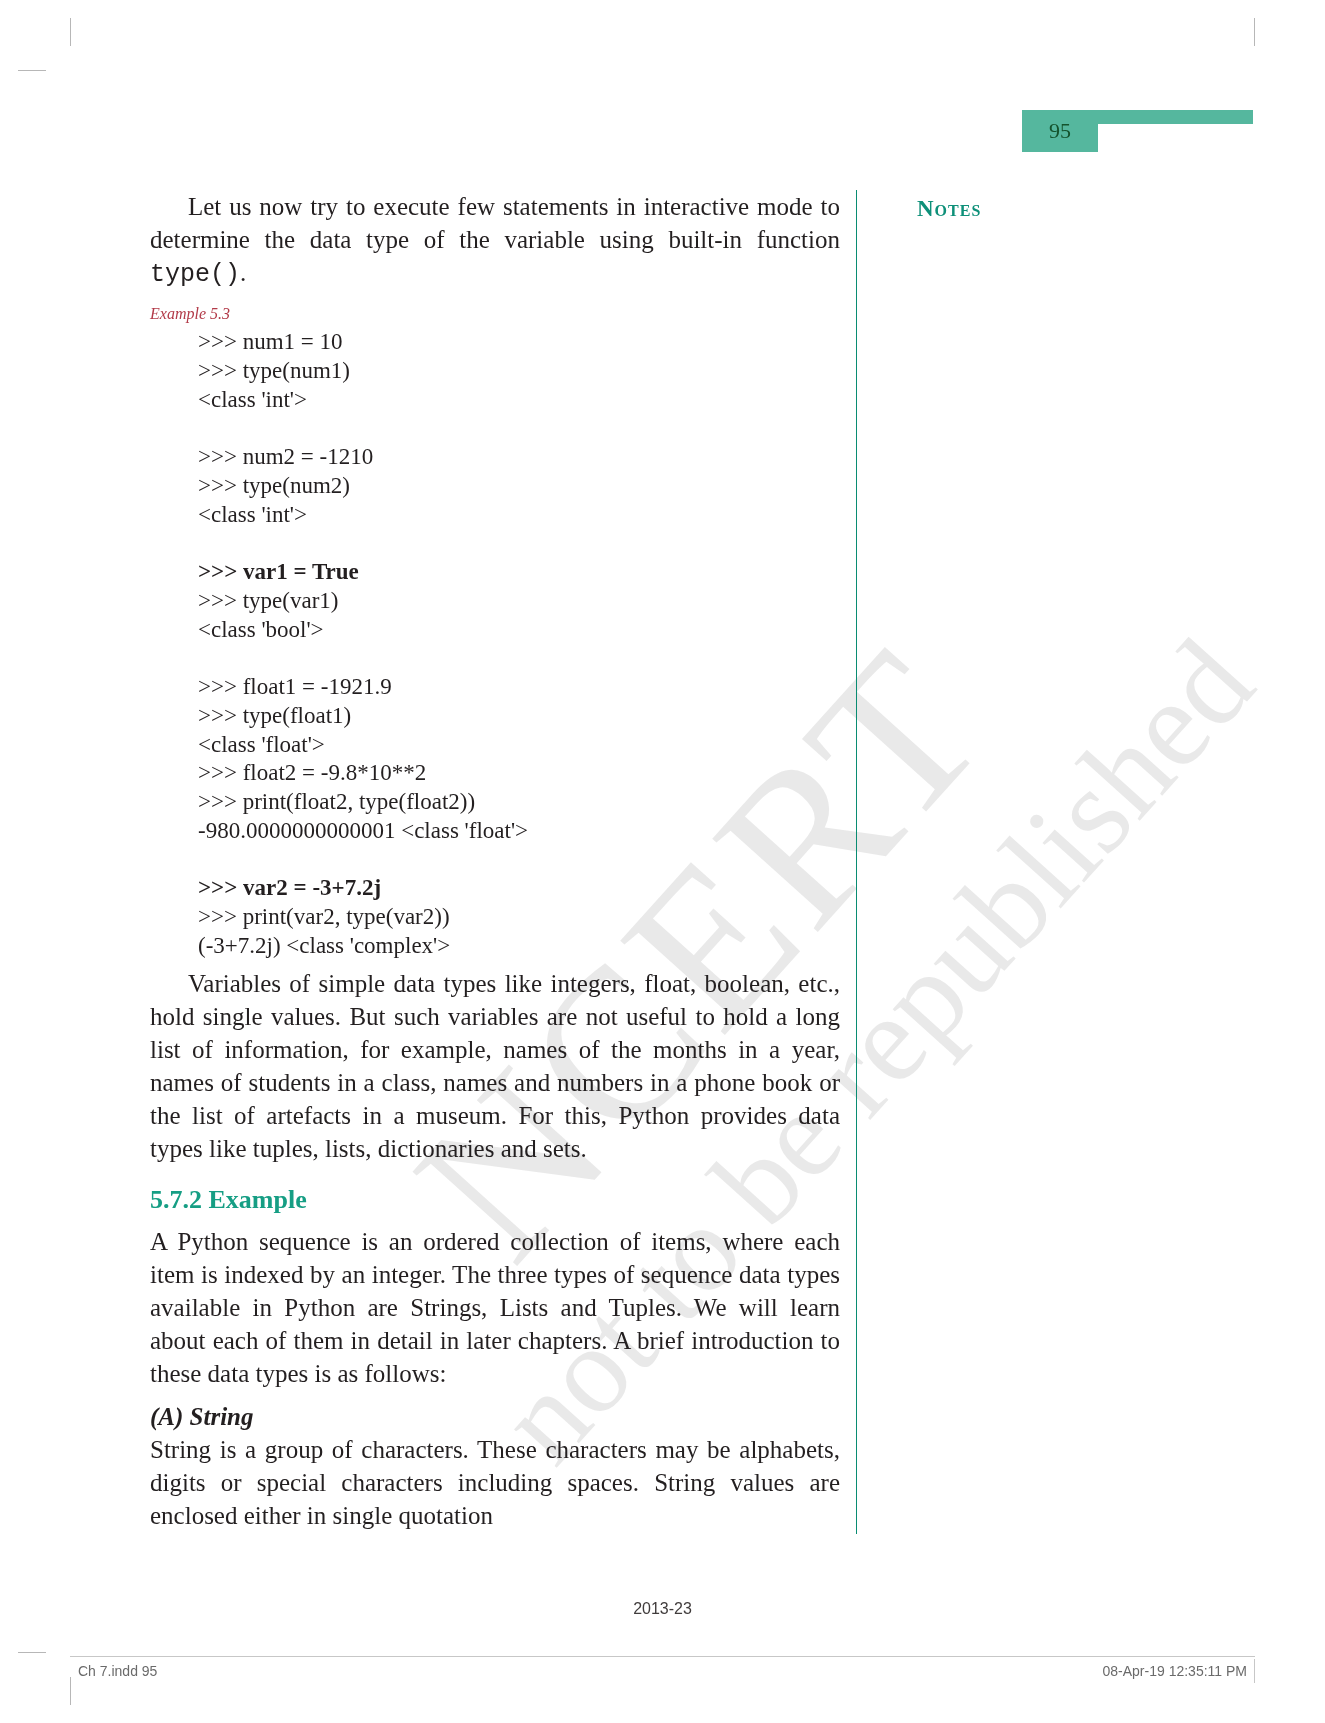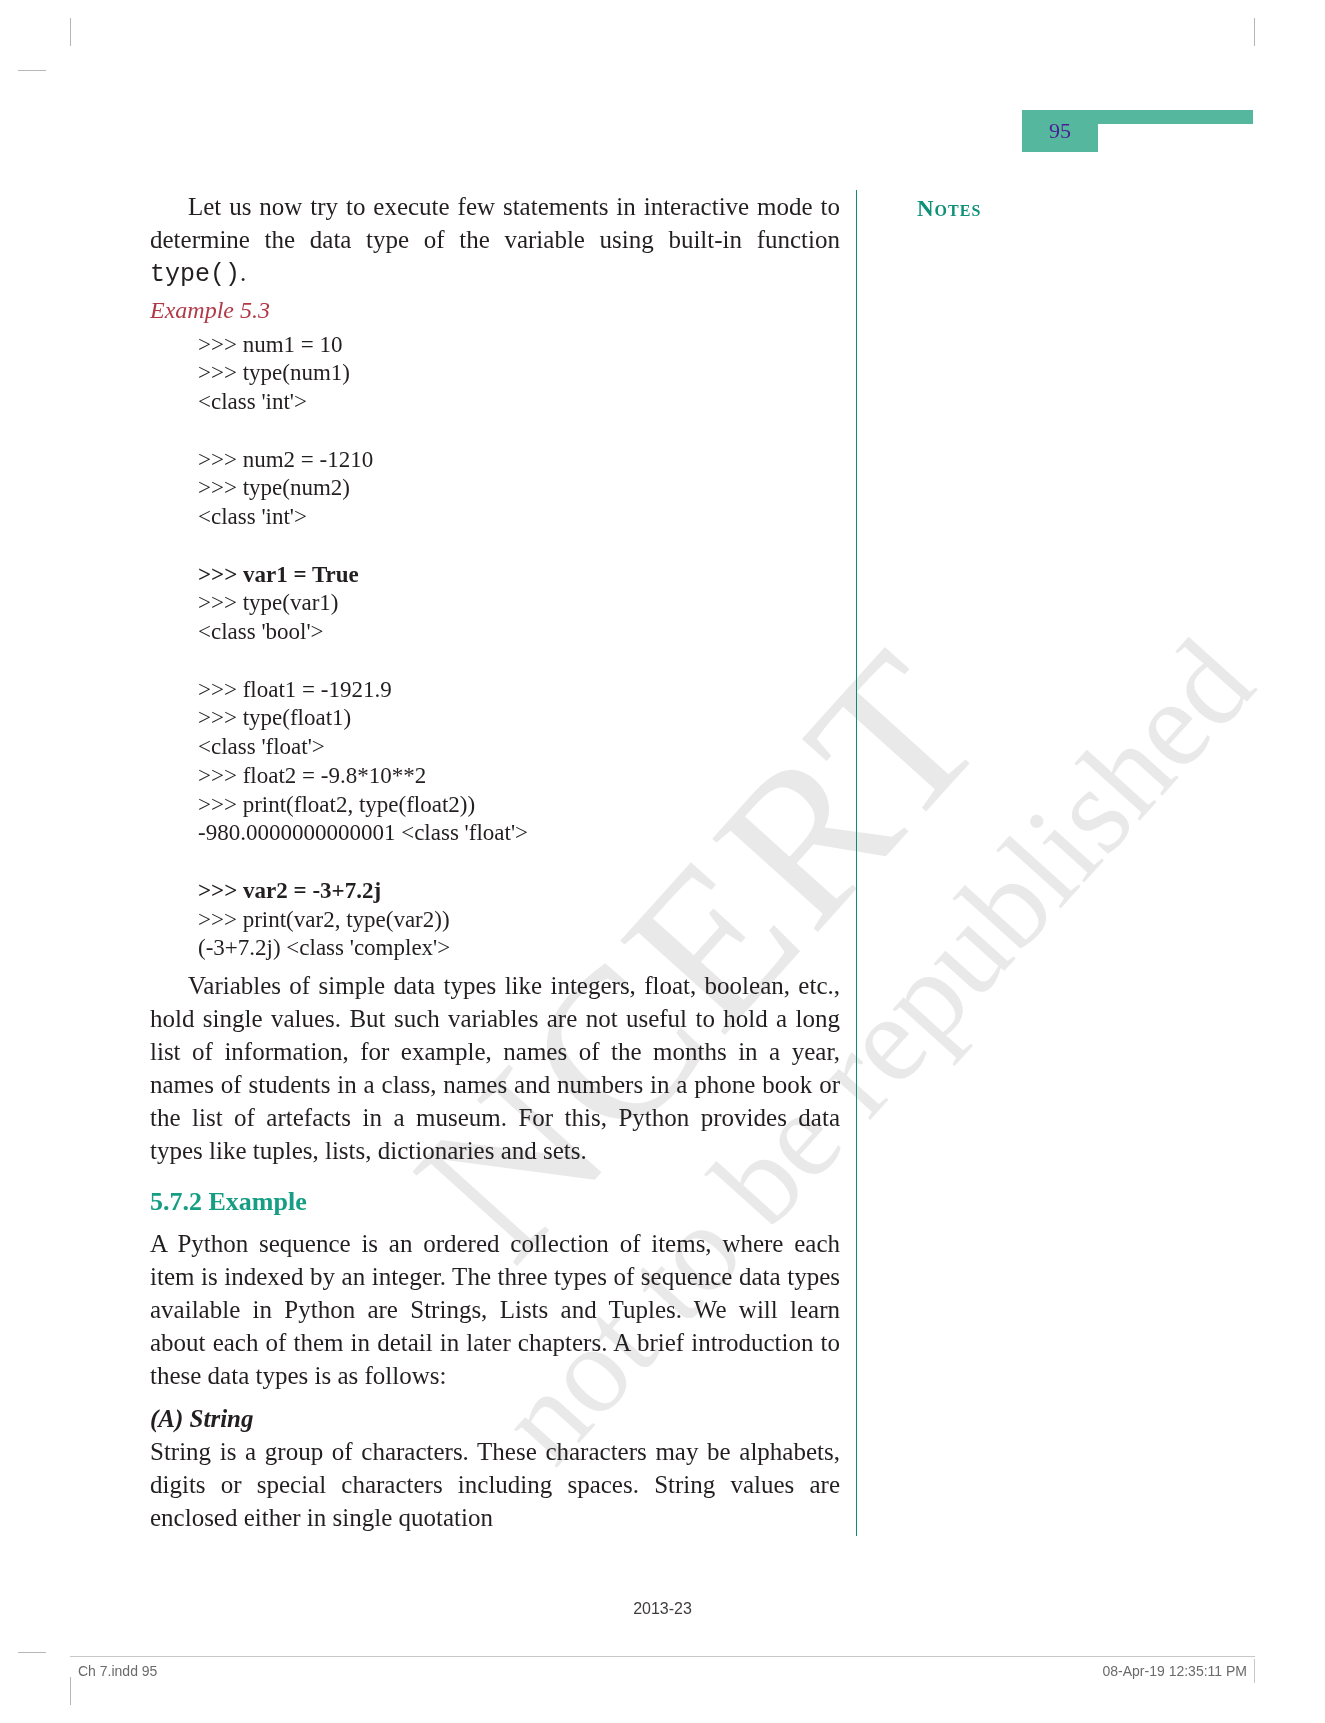--- a/index.html
+++ b/index.html
@@ -43,21 +43,21 @@
     color:#2aa58d;
     font-size:20px;
     display:flex;
     align-items:center;
     padding: 0 25px;
     border-top: 3px solid #6cc5ae;
     position:relative;
   }
   .hdr .pno {
     background:#55b79e;
-    color:#4c1d95;
+    color:#14532d;
     width:76px;
     display:flex;
     align-items:center;
     justify-content:center;
     font-size:22px;
   }
   .hdr .tail {
     width: 155px;
     background:#55b79e;
     height:14px;
@@ -75,22 +75,22 @@
     width: 690px;
     font-size: 25px;
     line-height: 1.32;
     color:#231f20;
   }
   .maincol p { margin: 0 0 2px 0; text-align: justify; }
   .indent { text-indent: 38px; }
   .example-label {
     color:#b23a48;
     font-style: italic;
-    font-size: 24px;
-    margin-top: 4px;
+    font-size: 16px;
+    margin-top: 12px;
   }
   .codeblock {
     font-family: Liberation Serif, serif;
     font-size: 23px;
     line-height: 1.25;
     white-space: pre;
     color:#231f20;
     margin: 4px 0 6px 48px;
   }
   .codeblock .b { font-weight: bold; }

